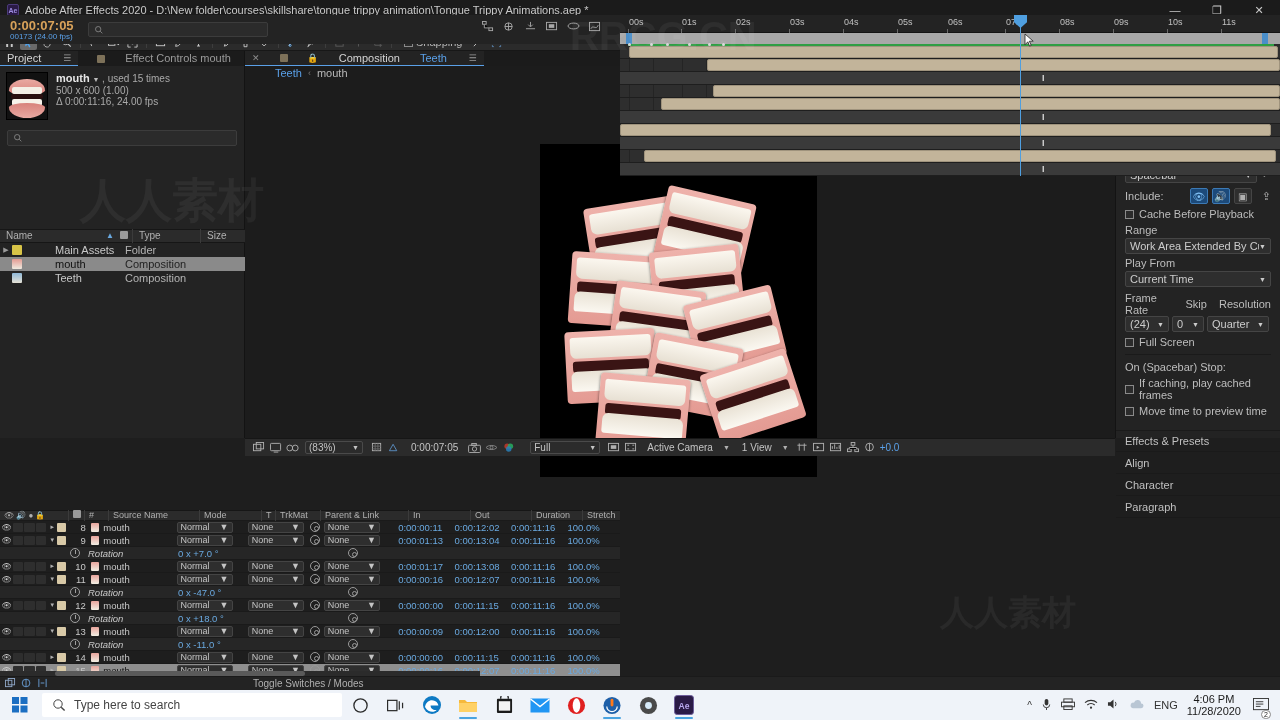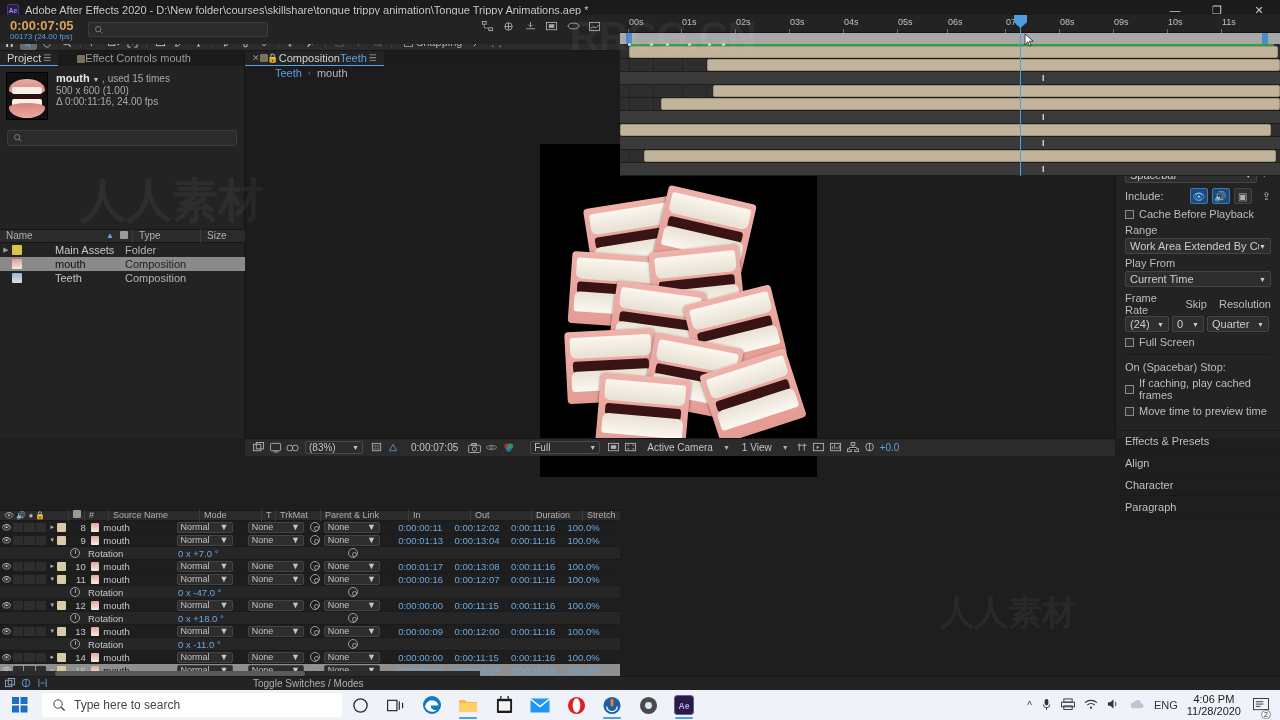--- a/index.html
+++ b/index.html
@@ -46,21 +46,21 @@
   .ws-item { font-size:11px; color:#b4b4b4; padding:0 14px; line-height:17px; }
   .ws-item.sel { color:#5aa0e8; }
   .ws-sep { width:1px; height:13px; background:#404040; margin:0 4px; }
   .search-help { display:flex; align-items:center; gap:5px; color:#a0a0a0;
     padding-right:8px; }
 
   
   .panel { position:absolute; background:#232323; }
   .panel-tabbar { height:15px; background:#1b1b1b; display:flex; align-items:center;
     font-size:11px; }
-  .tab { display:flex; align-items:center; gap:0; padding:0 7px; height:15px;
+  .tab { display:flex; align-items:center; gap:20px; padding:0 7px; height:15px;
     line-height:15px; color:#9a9a9a; }
   .tab.active { background:#232323; color:#d4d4d4; border-bottom:1px solid #5aa0e8; }
   .tab .x { font-size:9px; color:#8c8c8c; }
   .tab .sq { width:8px; height:8px; background:#7d7159; border-radius:1px; }
   .tab .ham { font-size:9px; color:#9a9a9a; margin-left:2px; }
 
   
   #project { left:0; top:51px; width:245px; height:387px; border-right:1px solid #131313; }
   .proj-head { display:flex; padding:6px 6px 4px 6px; }
   .thumb { width:42px; height:48px; border:1px solid #000; background:#111;
@@ -197,21 +197,21 @@
   .spiral:after { content:''; position:absolute; left:3px; top:3px; width:3px; height:3px;
     border:1px solid #9a9a9a; border-radius:50%; }
   .lrow .tm { width:60px; color:#6aa9e0; padding-left:2px; }
   .lrow .stretch { width:58px; color:#6aa9e0; padding-left:2px; }
   .prow-rot { height:13px; display:flex; align-items:center; font-size:9.5px;
     background:#262626; border-bottom:1px solid #1a1a1a; }
   .prow-rot .stopw { width:10px; height:10px; border:1px solid #a0a0a0;
     border-radius:50%; margin-left:70px; position:relative; }
   .prow-rot .stopw:before { content:''; position:absolute; left:4px; top:1px;
     width:1px; height:4px; background:#a0a0a0; }
-  .prow-rot .rname { margin-left:8px; color:#c8c8c8; width:90px; }
+  .prow-rot .rname { margin-left:8px; color:#c8c8c8; width:90px;font-style:italic; }
   .prow-rot .rval { color:#6aa9e0; }
   .prow-rot .sp2 { margin-left:auto; margin-right:262px; }
 
   
   .graph { position:absolute; left:620px; top:15px; width:660px; height:161px; }
   .ruler { position:absolute; left:0; top:0; width:660px; height:18px;
     background:#232323; border-bottom:1px solid #141414; }
   .rtick { position:absolute; top:2px; font-size:9px; color:#c0c0c0; }
   .rtick:before { content:''; position:absolute; left:-1px; top:12px; width:1px;
     height:5px; background:#6a6a6a; }

